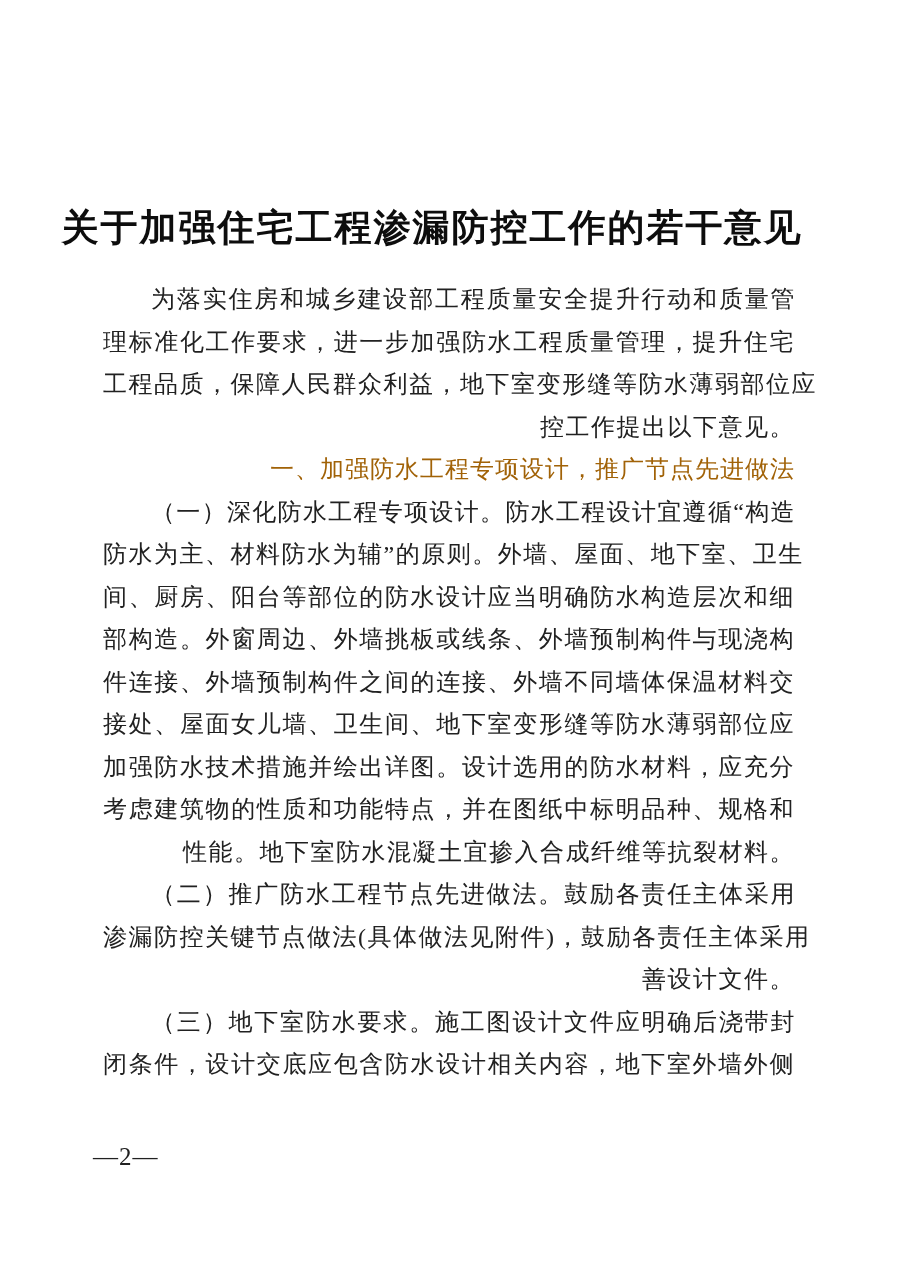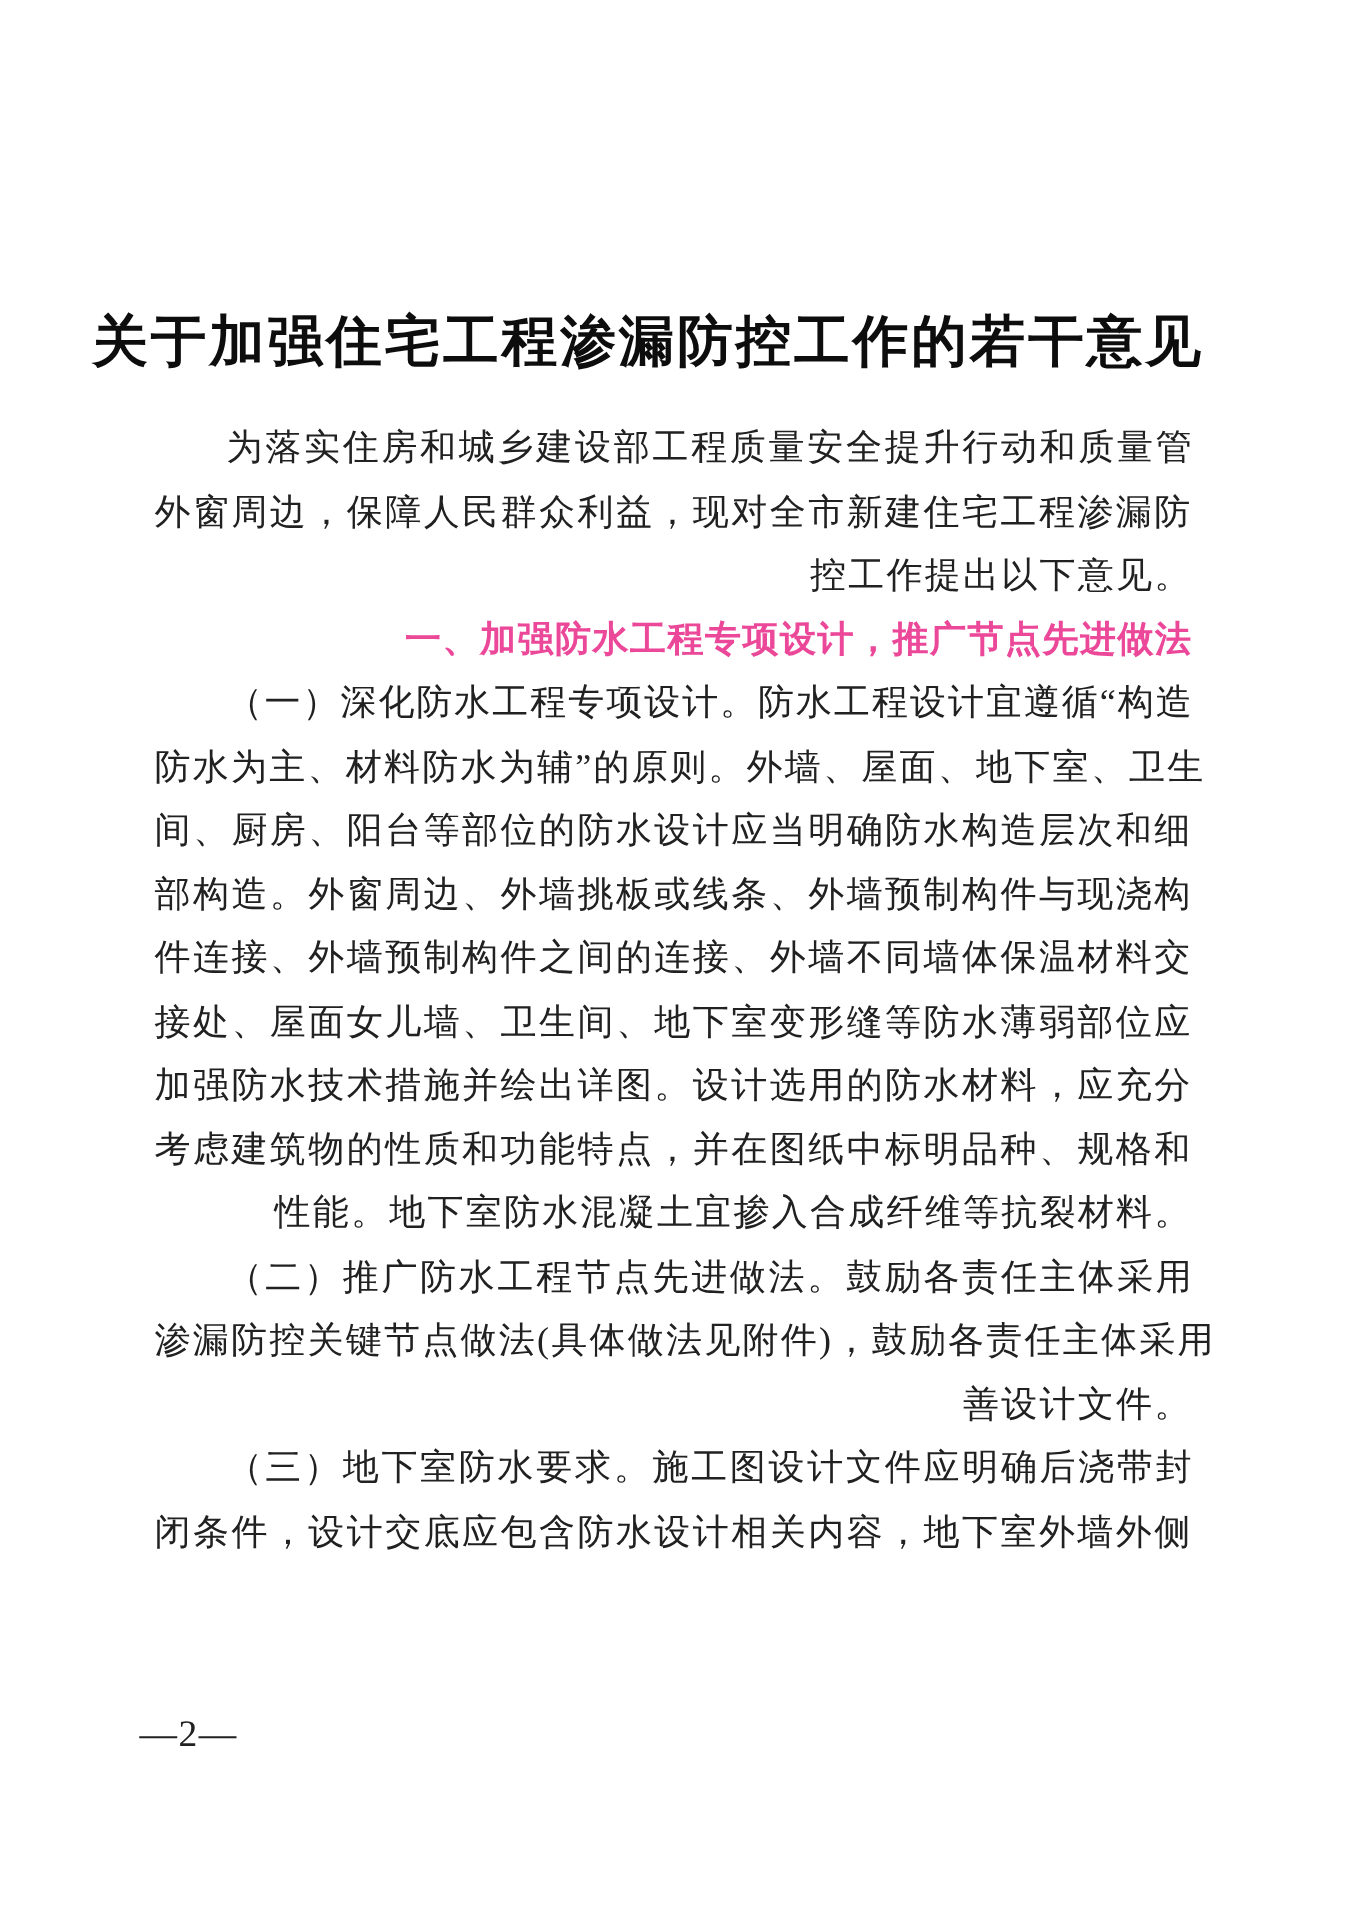--- a/index.html
+++ b/index.html
@@ -47,22 +47,22 @@
   .line.justify {
     text-align: justify;
     text-align-last: justify;
   }
   .line.indent {
     padding-left: 48px;
     letter-spacing: 0.5px;
   }
   .line.heading {
     font-family: "Liberation Sans", "DejaVu Sans", sans-serif;
-    font-weight: bold;
-    color: #ec4899;
+    font-weight: normal;
+    color: #a16207;
     letter-spacing: 1px;
   }
   .page-number {
     position: absolute;
     left: 93px;
     top: 1142px;
     font-size: 25px;
     line-height: 30px;
     letter-spacing: 1px;
     color: #212121;
@@ -70,21 +70,22 @@
   }
 </style>
 </head>
 <body>
 
 <div class="page">
   <h1 class="doc-title">关于加强住宅工程渗漏防控工作的若干意见</h1>
 
   <div class="doc-body">
       <div class="line indent justify">为落实住房和城乡建设部工程质量安全提升行动和质量管</div>
-      <div class="line justify">外窗周边，保障人民群众利益，现对全市新建住宅工程渗漏防</div>
+      <div class="line justify">理标准化工作要求，进一步加强防水工程质量管理，提升住宅</div>
+      <div class="line justify">工程品质，保障人民群众利益，地下室变形缝等防水薄弱部位应</div>
       <div class="line">控工作提出以下意见。</div>
       <div class="line heading indent">一、加强防水工程专项设计，推广节点先进做法</div>
       <div class="line indent justify">（一）深化防水工程专项设计。防水工程设计宜遵循“构造</div>
       <div class="line justify">防水为主、材料防水为辅”的原则。外墙、屋面、地下室、卫生</div>
       <div class="line justify">间、厨房、阳台等部位的防水设计应当明确防水构造层次和细</div>
       <div class="line justify">部构造。外窗周边、外墙挑板或线条、外墙预制构件与现浇构</div>
       <div class="line justify">件连接、外墙预制构件之间的连接、外墙不同墙体保温材料交</div>
       <div class="line justify">接处、屋面女儿墙、卫生间、地下室变形缝等防水薄弱部位应</div>
       <div class="line justify">加强防水技术措施并绘出详图。设计选用的防水材料，应充分</div>
       <div class="line justify">考虑建筑物的性质和功能特点，并在图纸中标明品种、规格和</div>

